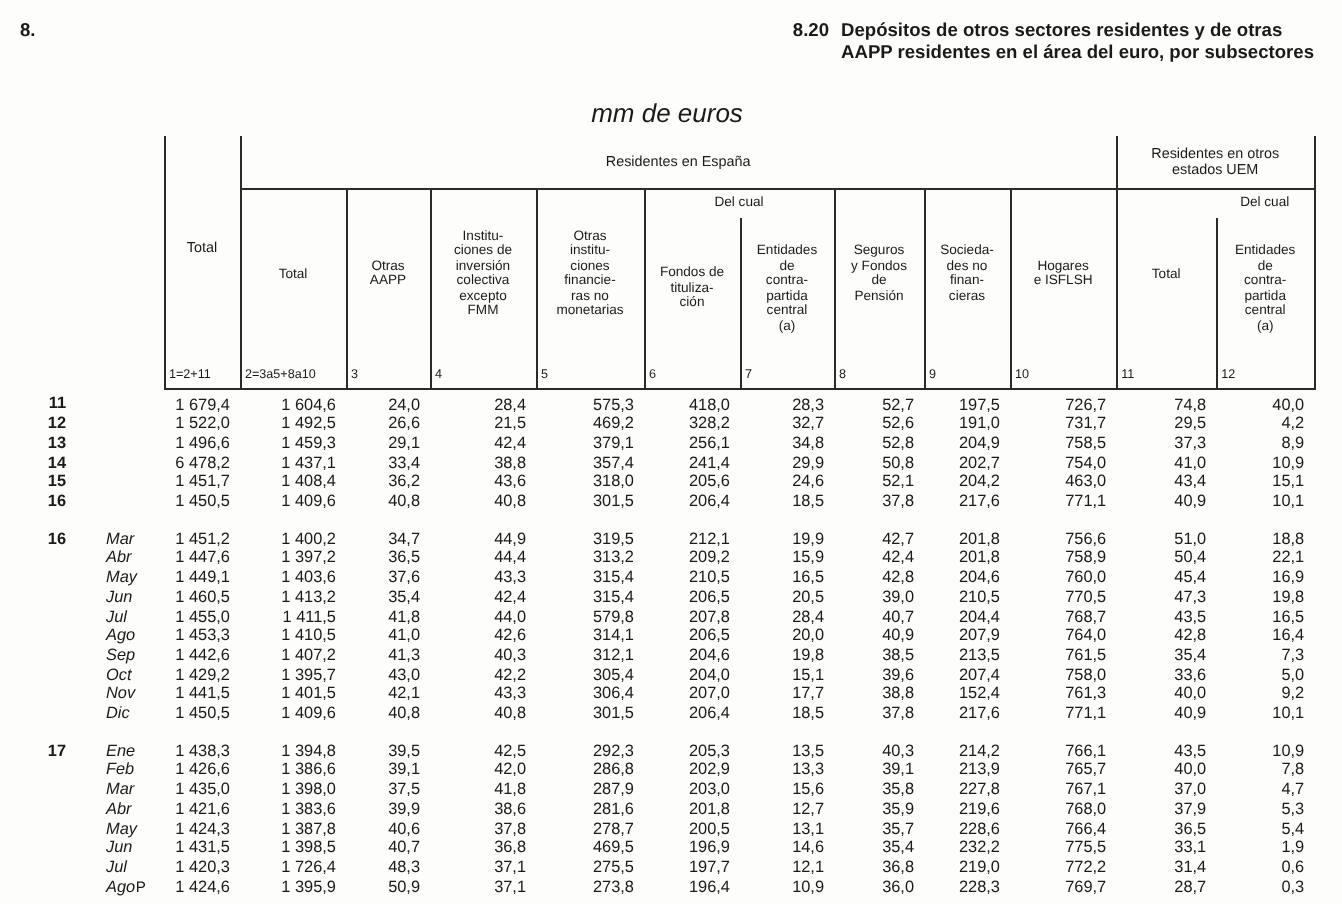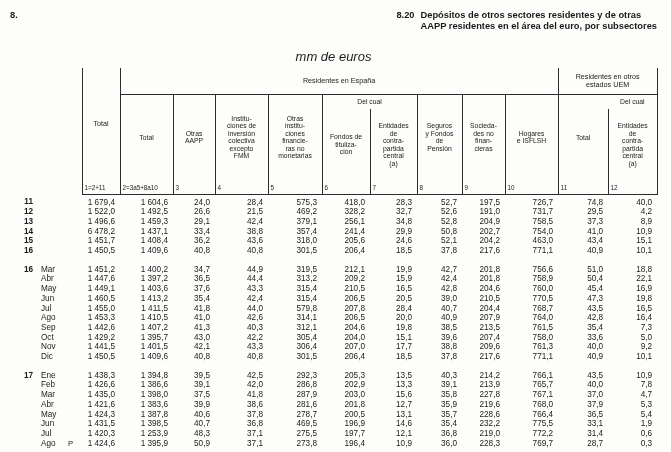--- a/index.html
+++ b/index.html
@@ -32,21 +32,21 @@
   .bl { border-left:1px solid #2b2b2b; }
   .br { border-right:1px solid #2b2b2b; }
   .bb { border-bottom:1px solid #2b2b2b; }
   
   tbody td { font-size:8.2px; line-height:9.7px; height:9.7px; text-align:right; padding:0 5px 0 0; white-space:nowrap; overflow:hidden; }
   tbody tr:first-child td { padding-top:3px; }
   tbody tr.spacer td { height:9px; padding:0; }
   tbody td.stub { padding:0; text-align:left; }
   .stub-in { display:flex; align-items:baseline; }
   .yr { flex:0 0 13px; text-align:right; font-weight:bold; }
-  .mo { margin-left:8px; }
+  .mo { font-style:italic; margin-left:20px; }
   .flag { margin-left:auto; padding-right:9px; font-size:7.6px; }
 </style>
 </head>
 <body>
 
 <div class="page">
 
   <div class="titlebar">
     <div class="title-left">
       <span class="t-num">8.</span>
@@ -457,21 +457,21 @@
             </div>
           </td>
           <td class="val">1 441,5</td>
           <td class="val">1 401,5</td>
           <td class="val">42,1</td>
           <td class="val">43,3</td>
           <td class="val">306,4</td>
           <td class="val">207,0</td>
           <td class="val">17,7</td>
           <td class="val">38,8</td>
-          <td class="val">209,6</td>
+          <td class="val">152,4</td>
           <td class="val">761,3</td>
           <td class="val">40,0</td>
           <td class="val">9,2</td>
         </tr>
         <tr>
           <td class="stub">
             <div class="stub-in">
               <span class="yr"></span>
               <span class="mo">Dic</span>
               <span class="flag"></span>
@@ -621,21 +621,21 @@
         </tr>
         <tr>
           <td class="stub">
             <div class="stub-in">
               <span class="yr"></span>
               <span class="mo">Jul</span>
               <span class="flag"></span>
             </div>
           </td>
           <td class="val">1 420,3</td>
-          <td class="val">1 253,9</td>
+          <td class="val">1 726,4</td>
           <td class="val">48,3</td>
           <td class="val">37,1</td>
           <td class="val">275,5</td>
           <td class="val">197,7</td>
           <td class="val">12,1</td>
           <td class="val">36,8</td>
           <td class="val">219,0</td>
           <td class="val">772,2</td>
           <td class="val">31,4</td>
           <td class="val">0,6</td>

